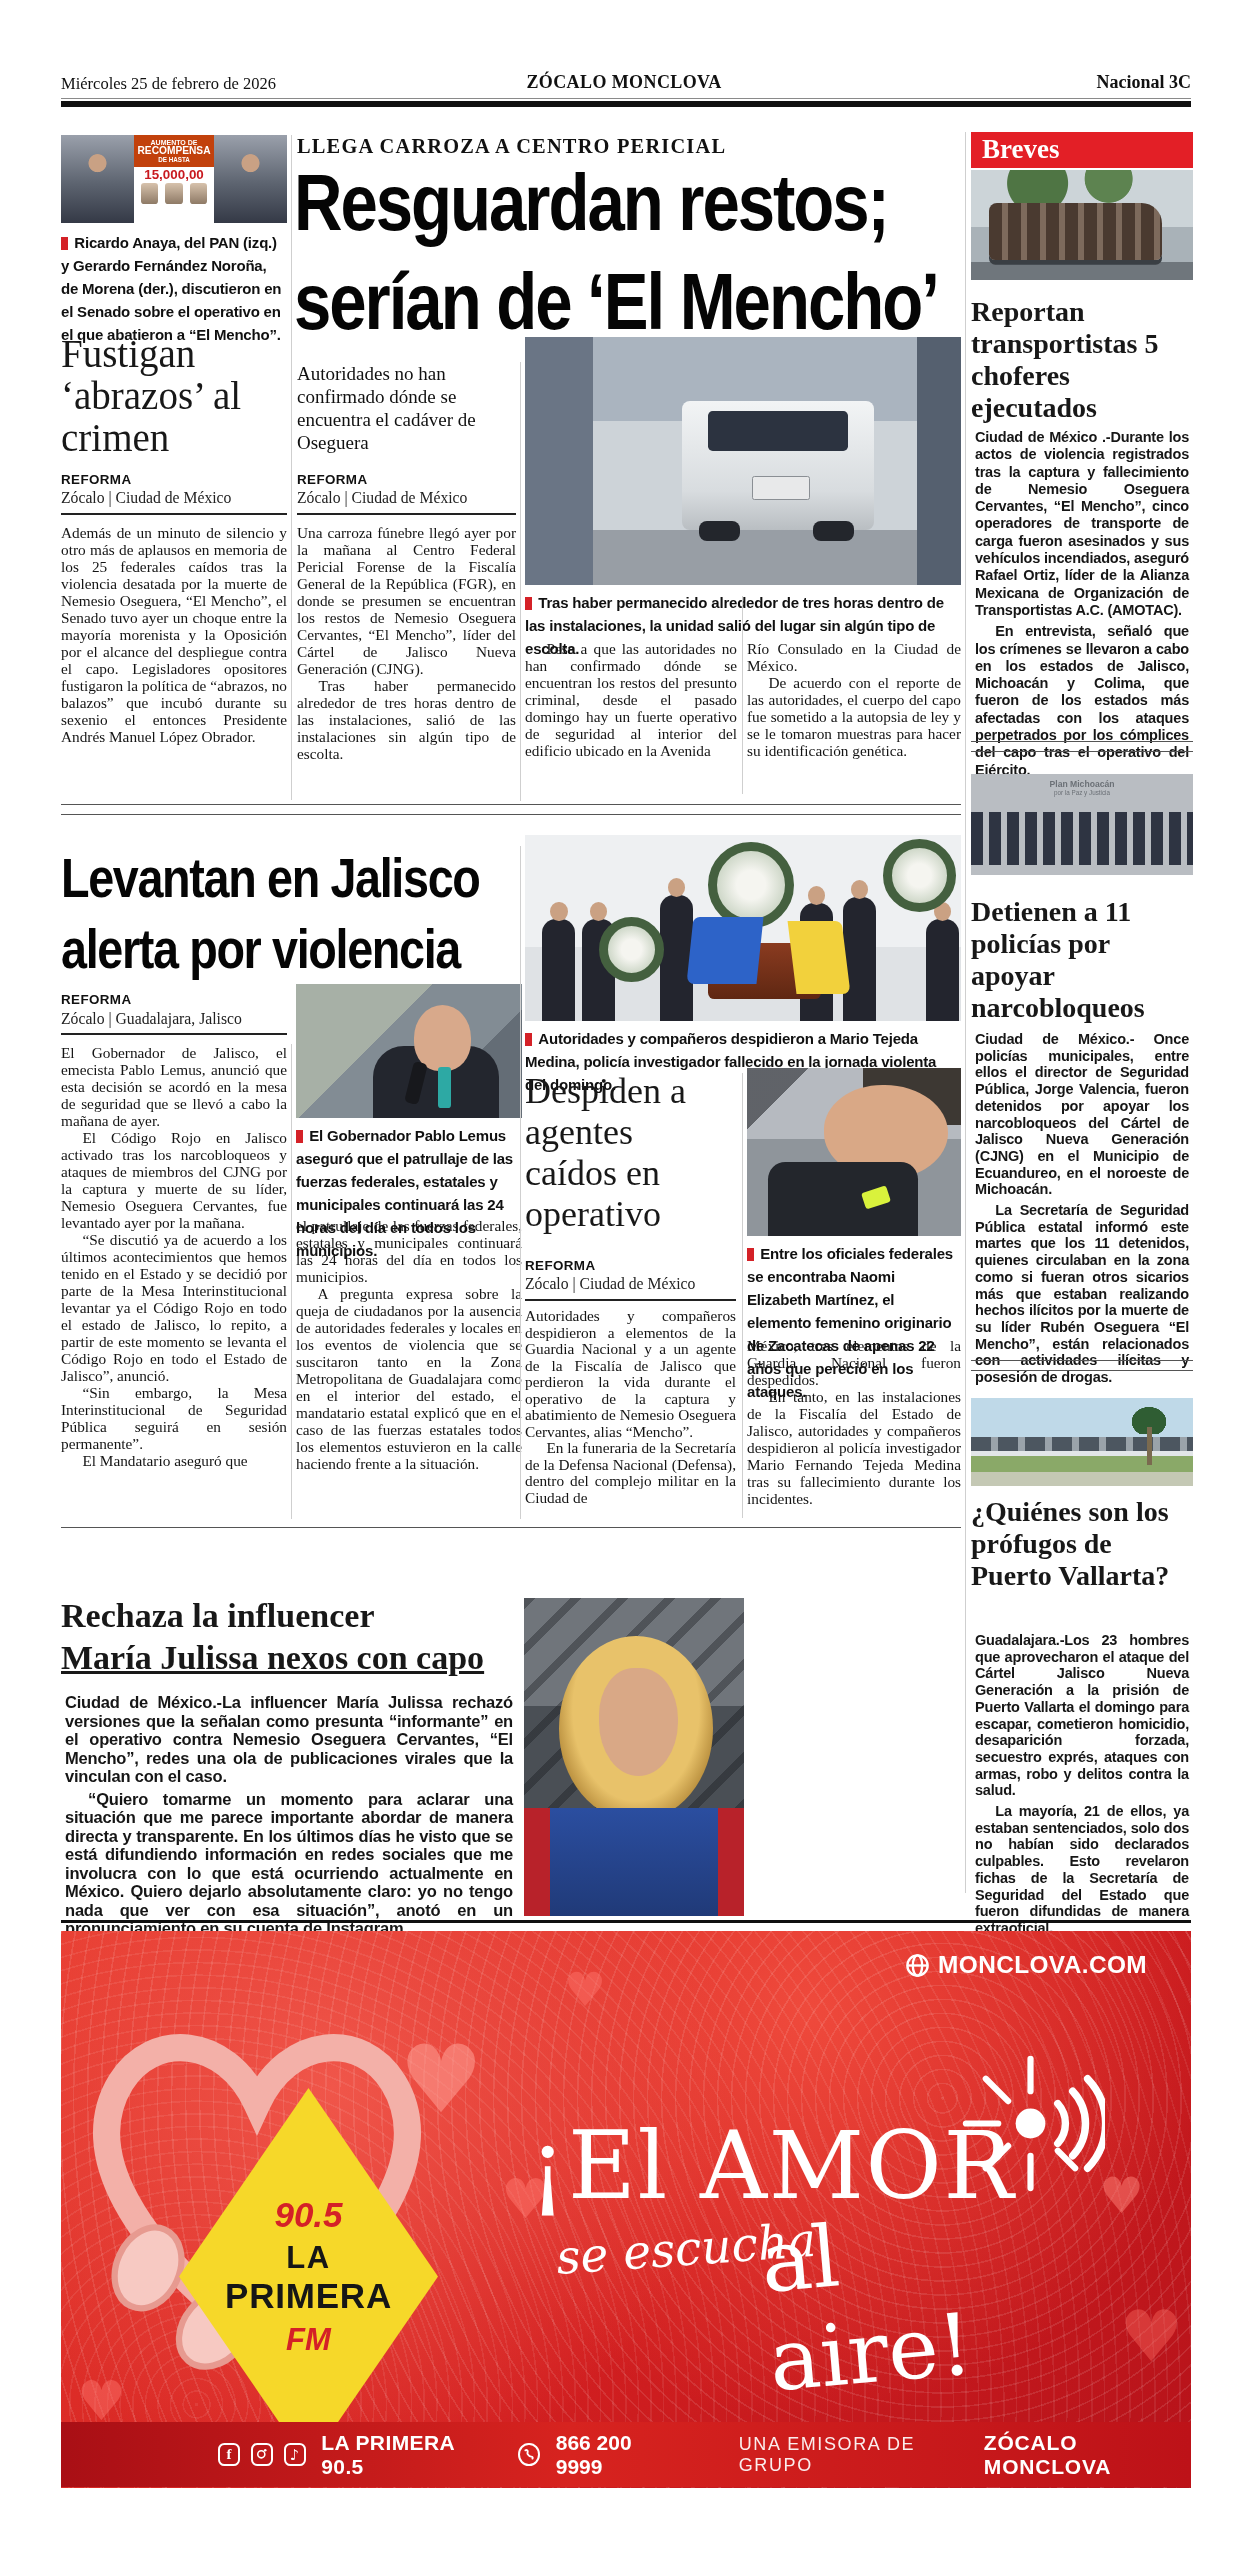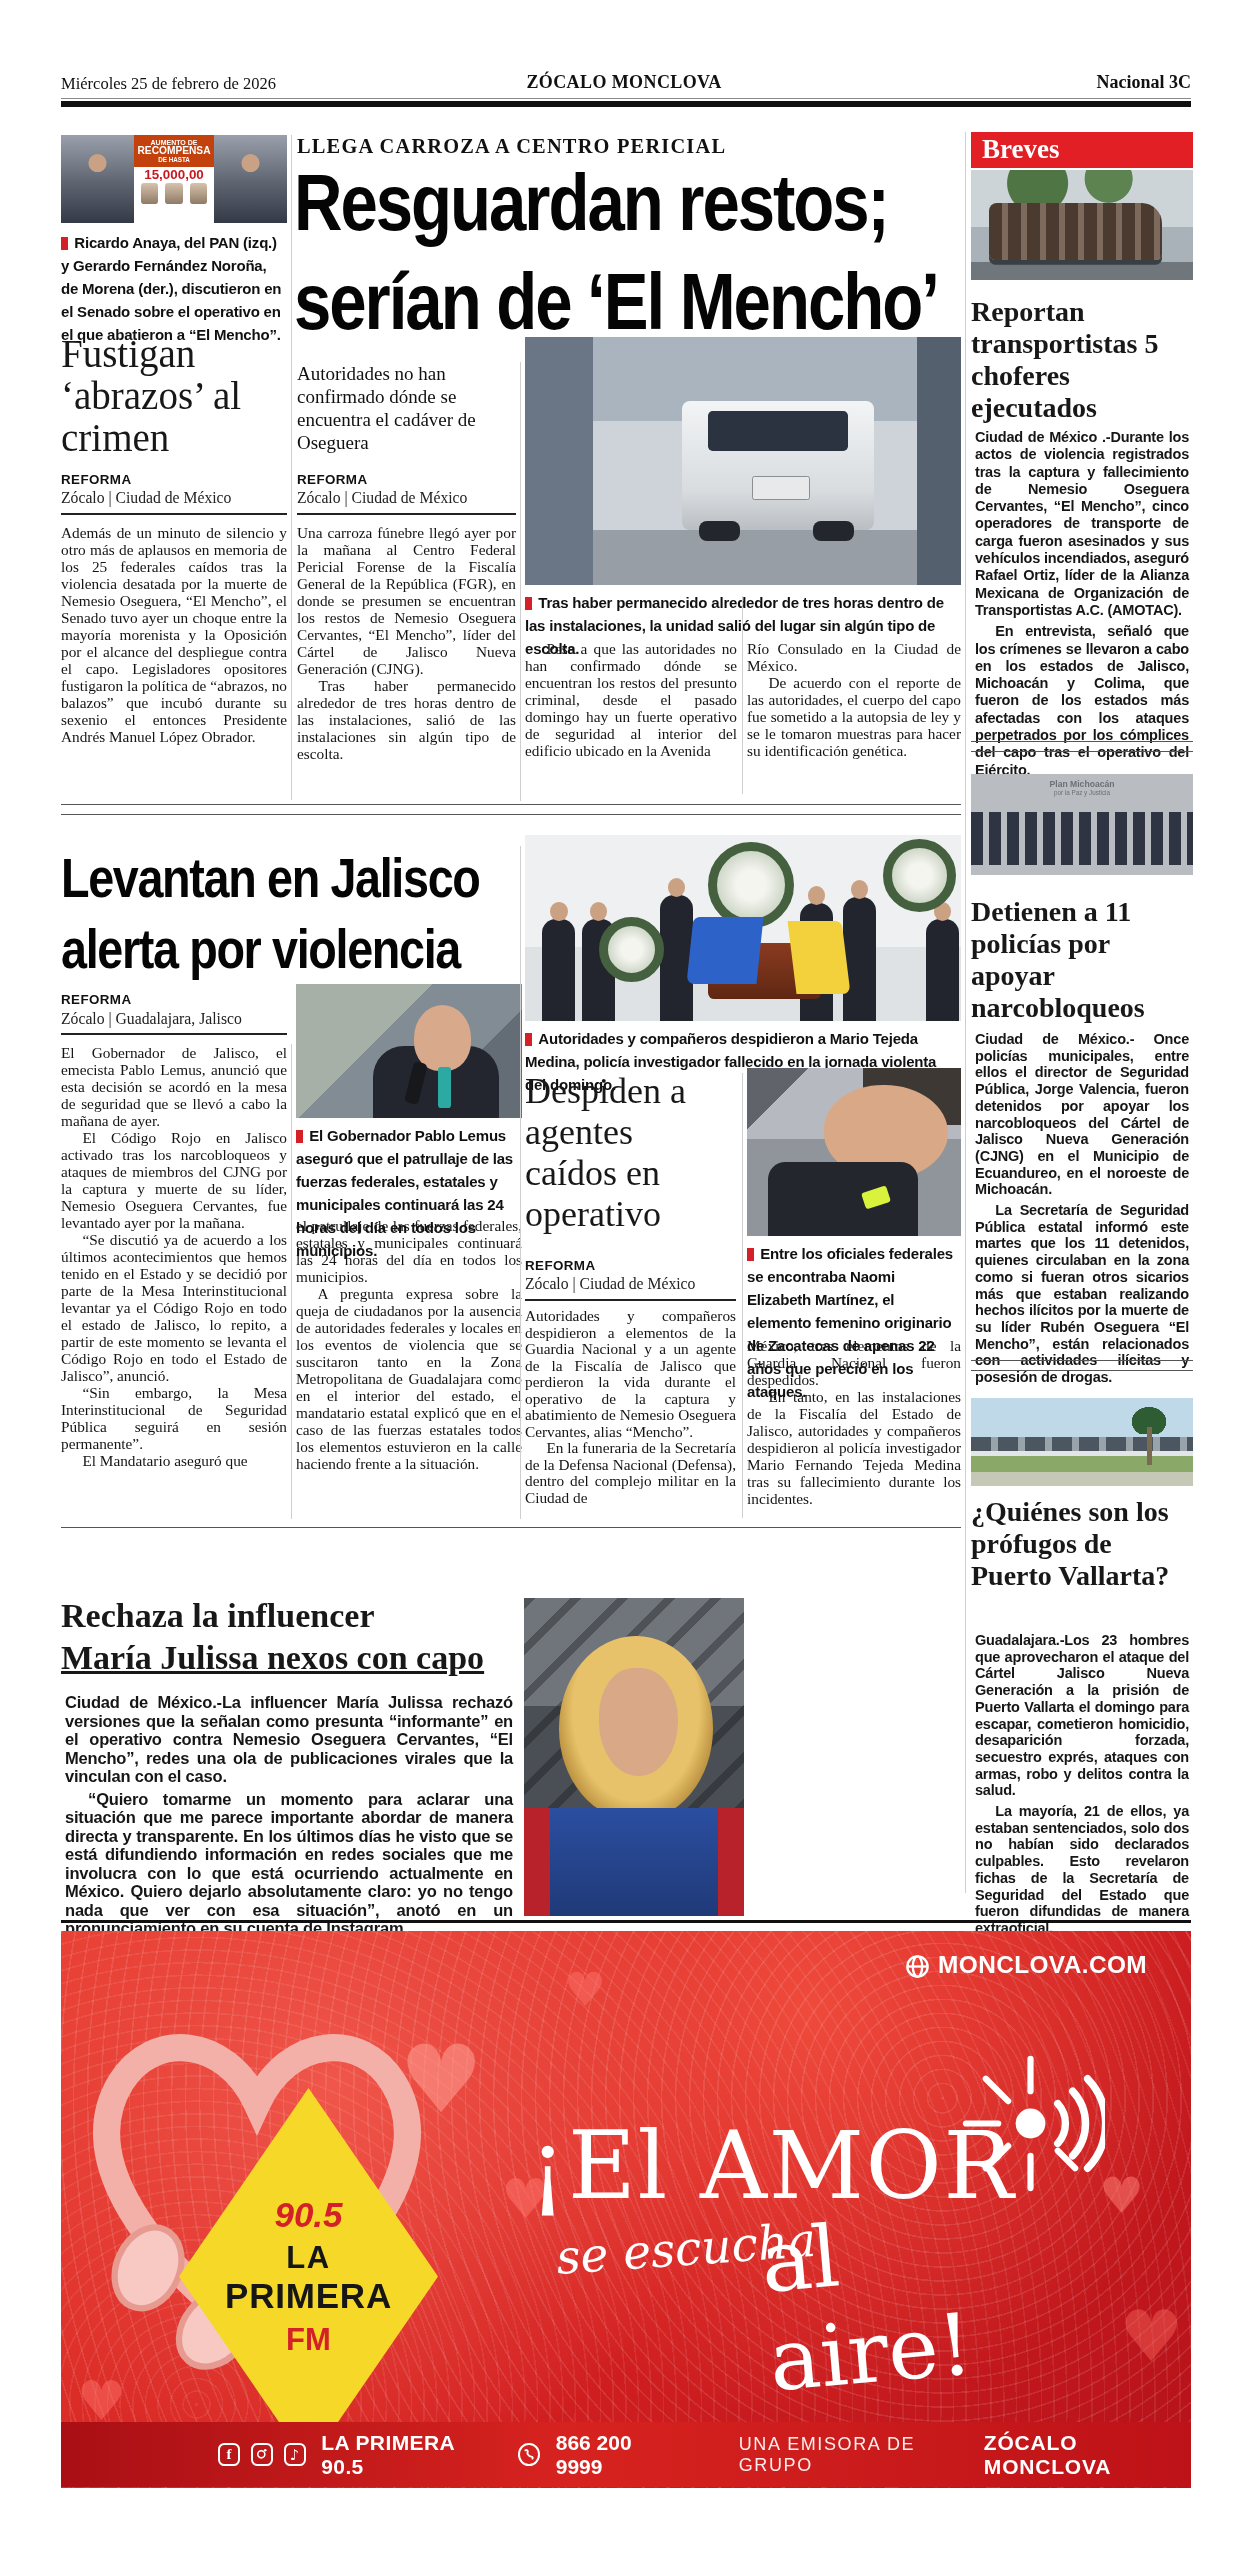--- a/index.html
+++ b/index.html
@@ -124,30 +124,30 @@
   
   .ad{left:61px;top:1931px;width:1130px;height:557px;
       background:
         repeating-radial-gradient(circle at 78% 30%, rgba(255,255,255,.10) 0 1.6px, rgba(0,0,0,0) 1.6px 14px),
         repeating-radial-gradient(circle at 12% 85%, rgba(255,255,255,.08) 0 1.6px, rgba(0,0,0,0) 1.6px 12.6px),
         radial-gradient(circle at 24% 28%, #f0564a 0%, rgba(0,0,0,0) 42%),
         radial-gradient(circle at 66% 14%, #ef4a3c 0%, rgba(0,0,0,0) 46%),
         linear-gradient(135deg,#e73a2e 0%, #d21f20 55%, #b5121a 100%);
       overflow:hidden;}
   .ad-heart{position:absolute;color:rgba(255,160,150,.55);font-family:"DejaVu Sans",sans-serif;}
-  .ad-monclova{position:absolute;right:44px;top:20.4px;display:flex;align-items:flex-end;gap:7.9px;color:#fff;
+  .ad-monclova{position:absolute;right:44px;top:20.4px;display:flex;align-items:center;gap:7.9px;color:#fff;
       font-family:"Liberation Sans",sans-serif;font-weight:bold;font-size:24.4px;letter-spacing:0.4px;}
   .ad-diamond{position:absolute;left:118px;top:157px;width:259px;height:377px;background:#f6d829;
       clip-path:polygon(50% 0, 100% 50%, 50% 100%, 0 50%);
       display:flex;flex-direction:column;align-items:center;justify-content:center;text-align:center;
       font-family:"Liberation Sans",sans-serif;box-shadow:0 0 31px rgba(120,0,0,.3);}
   .ad-diamond .freq{color:#d42127;font-weight:bold;font-size:35px;font-style:italic;}
   .ad-diamond .st1{color:#161616;font-weight:bold;font-size:31px;letter-spacing:1.6px;margin-top:4.7px;}
   .ad-diamond .st2{color:#161616;font-weight:bold;font-size:35px;letter-spacing:0.8px;}
-  .ad-diamond .band{color:#d42127;font-weight:bold;font-size:31px;margin-top:6.3px;}
+  .ad-diamond .band{color:#d42127;font-weight:bold;font-size:31px;font-style:italic;margin-top:6.3px;}
   .ad-amor{position:absolute;left:468px;top:189px;color:#fff;font-family:"DejaVu Serif",serif;}
   .ad-amor .a1{font-size:93px;letter-spacing:1.6px;line-height:1;}
   .ad-amor .a2{position:absolute;left:27px;top:101px;font-style:italic;font-size:47px;transform:rotate(-4deg);}
   .ad-amor .a3{position:absolute;left:236px;top:82px;font-size:85px;transform:rotate(-5deg);}
   .ad-bar{position:absolute;left:0;right:0;top:491px;height:65px;
       background:linear-gradient(90deg,#a90f15,#d7231f 45%,#bd1218);
       display:flex;align-items:center;gap:11px;padding-left:157px;box-sizing:border-box;
       font-family:"Liberation Sans",sans-serif;color:#fff;}
   .sq-icon{width:23.6px;height:23.6px;border:2px solid #fff;border-radius:6.3px;display:flex;align-items:center;
       justify-content:center;color:#fff;font-weight:bold;font-size:15px;box-sizing:border-box;}

